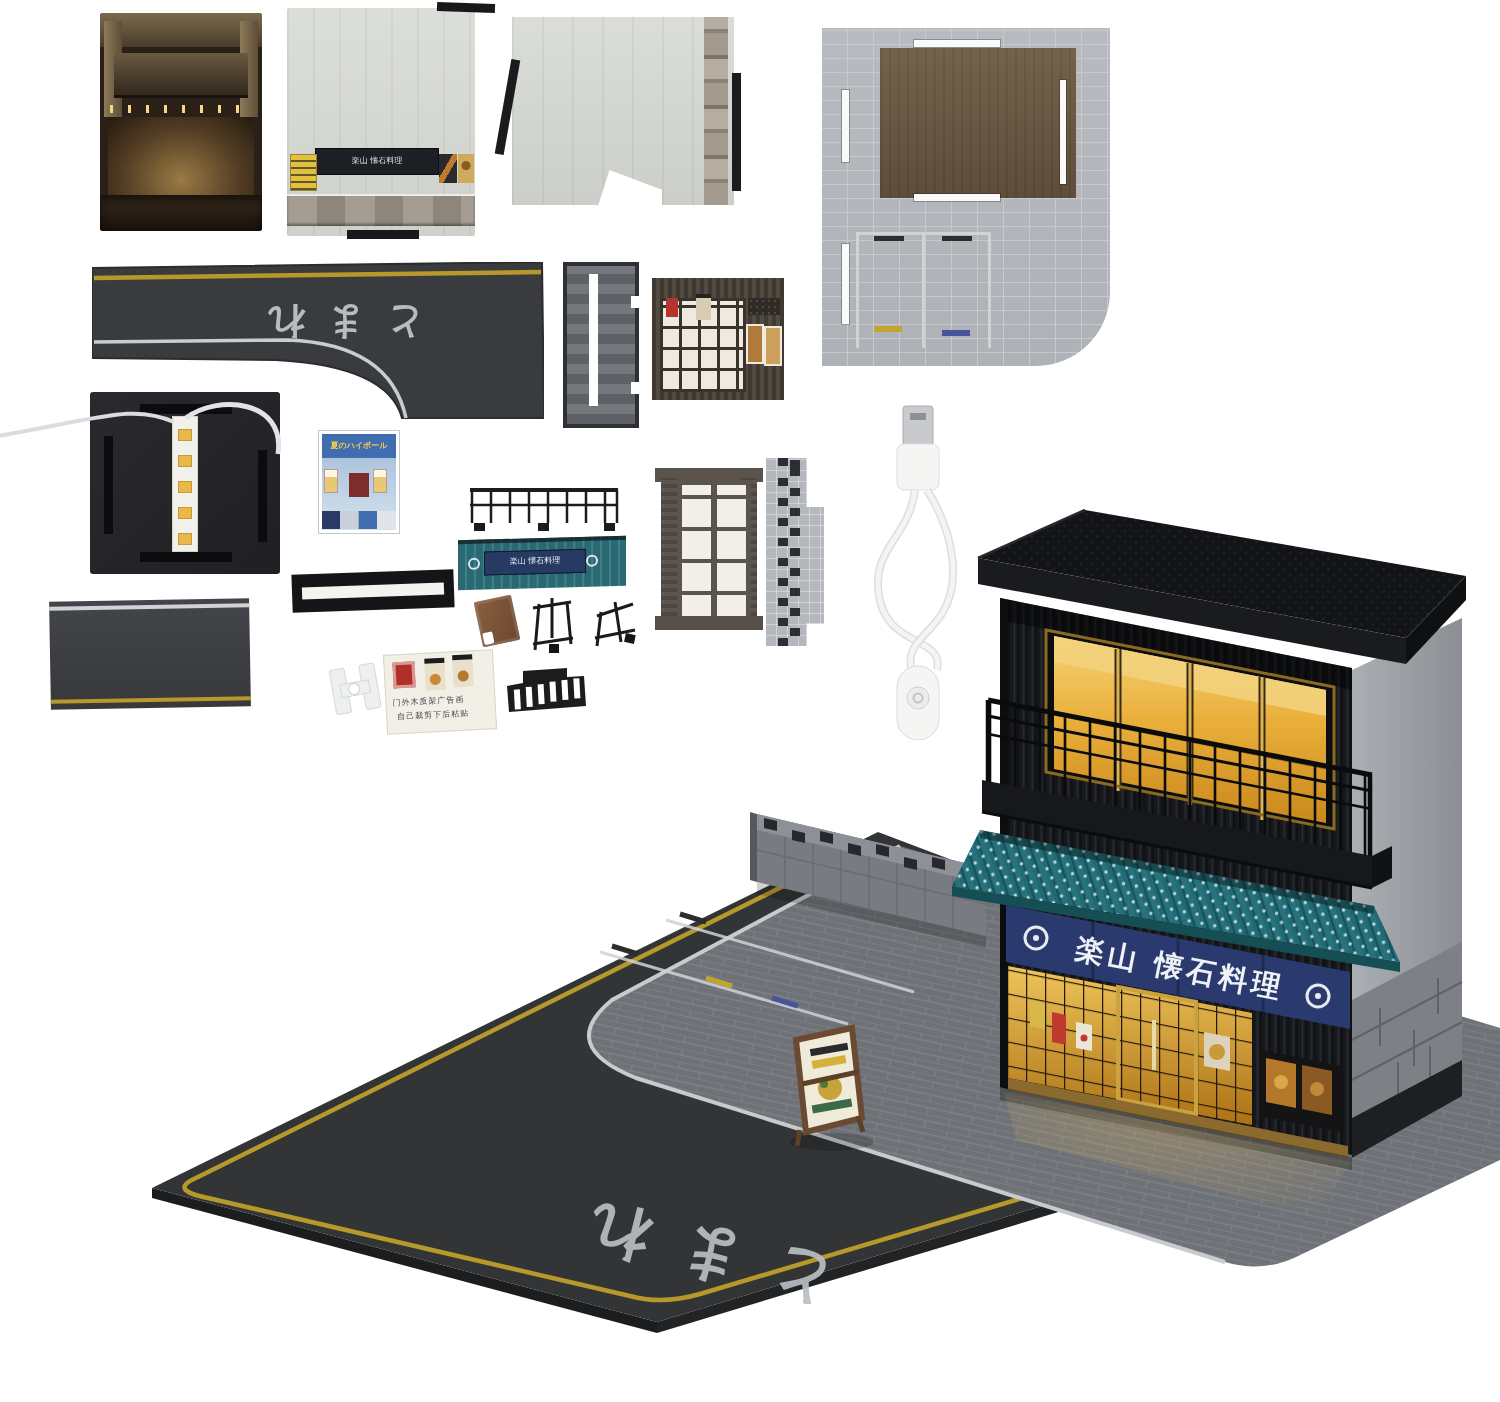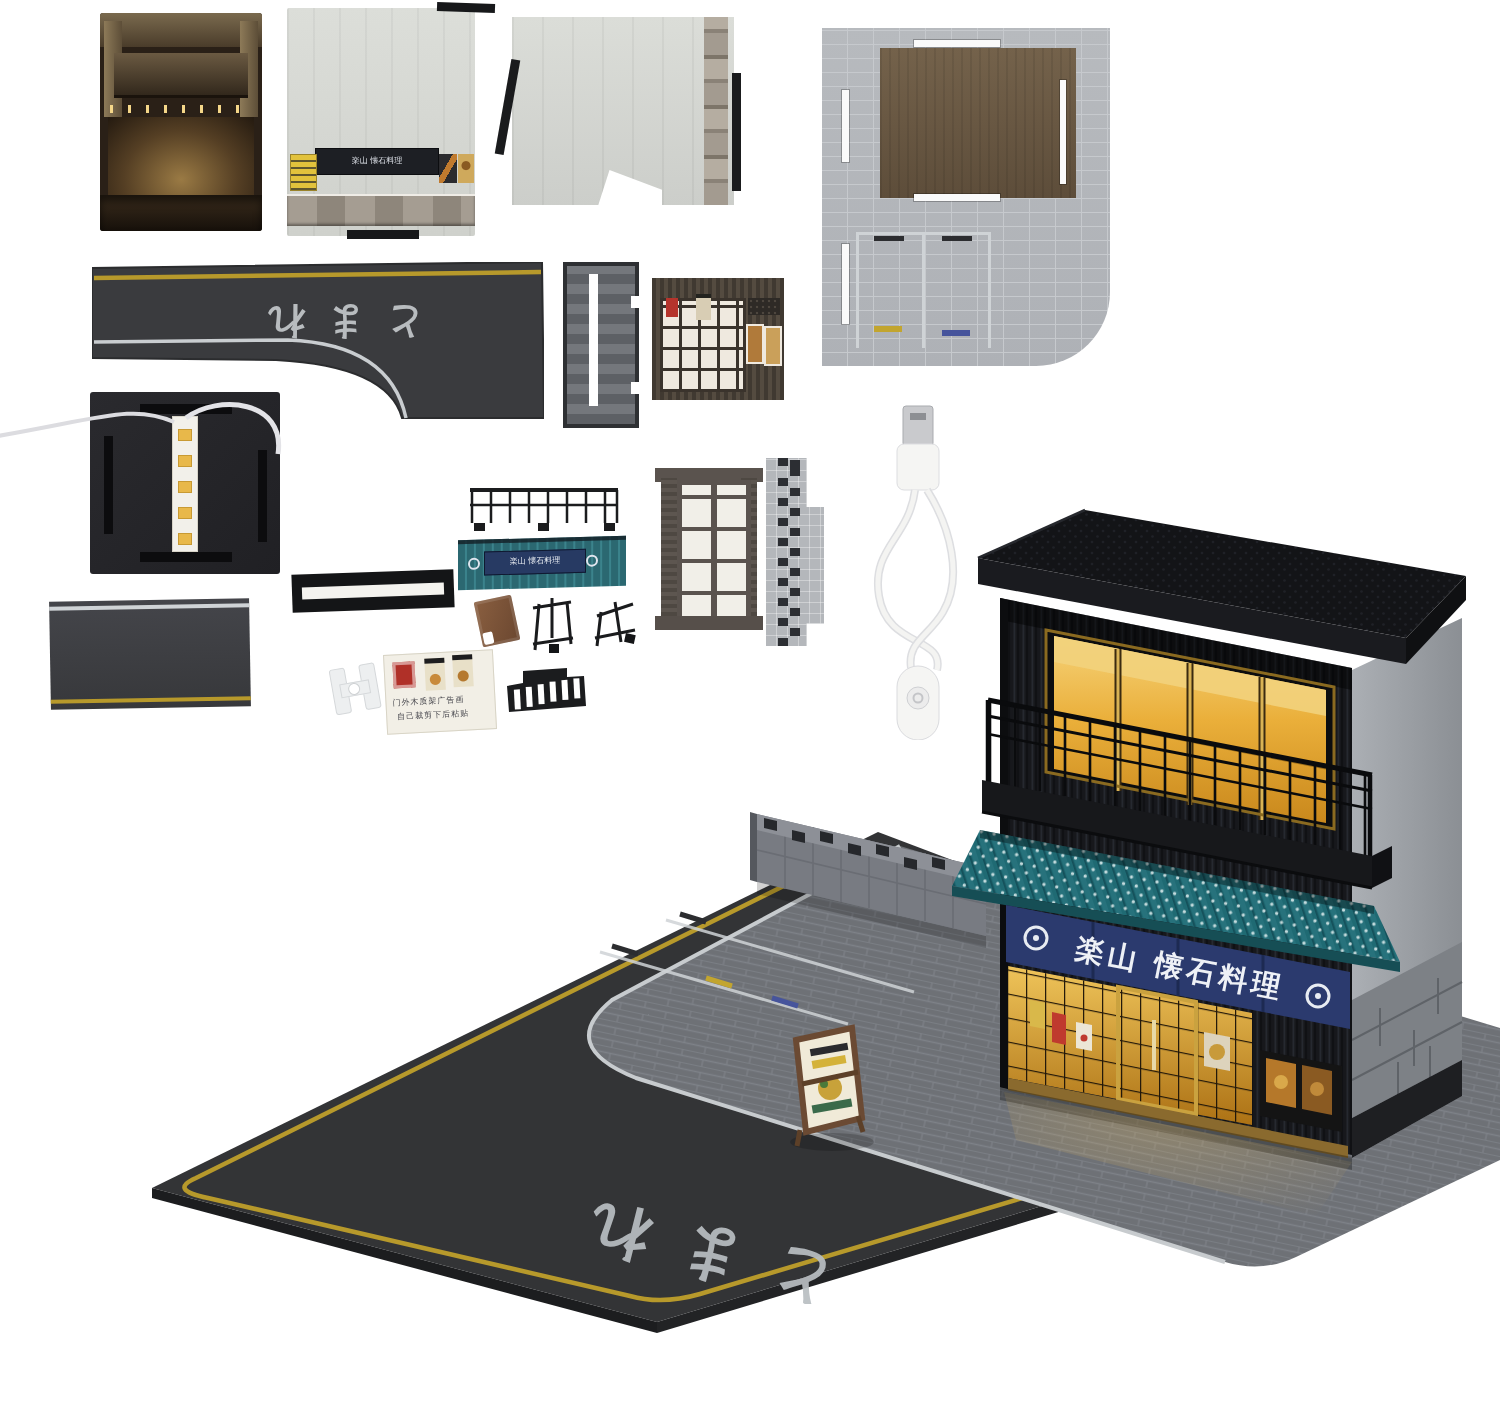--- a/index.html
+++ b/index.html
@@ -237,20 +237,27 @@
       <div class="chip" style="top:64px;"></div>
         <div class="chip" style="top:90px;"></div>
       <div class="chip" style="top:116px;"></div>
     </div>
     <svg width="190" height="182" style="position:absolute;left:0;top:0;overflow:visible;">
       <path d="M96,26 C128,2 196,8 188,62" stroke="#e3e3e7" stroke-width="5" fill="none"></path>
       <path d="M84,30 C44,12 12,26 -92,44" stroke="#dcdce0" stroke-width="4" fill="none"></path>
     </svg>
   </div>
 
+  <div class="abs p-poster">
+    <div class="hd">夏のハイボール</div>
+    <div class="g" style="left:5px;"></div>
+    <div class="g" style="left:54px;"></div>
+    <div class="mid"></div>
+    <div class="row"></div>
+  </div>
 
   <svg class="abs" style="left:468px;top:483px;" width="152" height="50" viewBox="0 0 152 50">
     <g stroke="#1b1c1e" fill="none">
       <path d="M2,7 H150" stroke-width="4"></path>
       <path d="M2,22 H150" stroke-width="2.5"></path>
       <path d="M4,7 V40 M23,7 V40 M42,7 V40 M61,7 V40 M80,7 V40 M99,7 V40 M118,7 V40 M137,7 V40 M149,7 V40" stroke-width="2.5"></path>
     </g>
     <rect x="6" y="40" width="11" height="8" fill="#1b1c1e"></rect>
     <rect x="70" y="40" width="11" height="8" fill="#1b1c1e"></rect>
     <rect x="136" y="40" width="11" height="8" fill="#1b1c1e"></rect>

